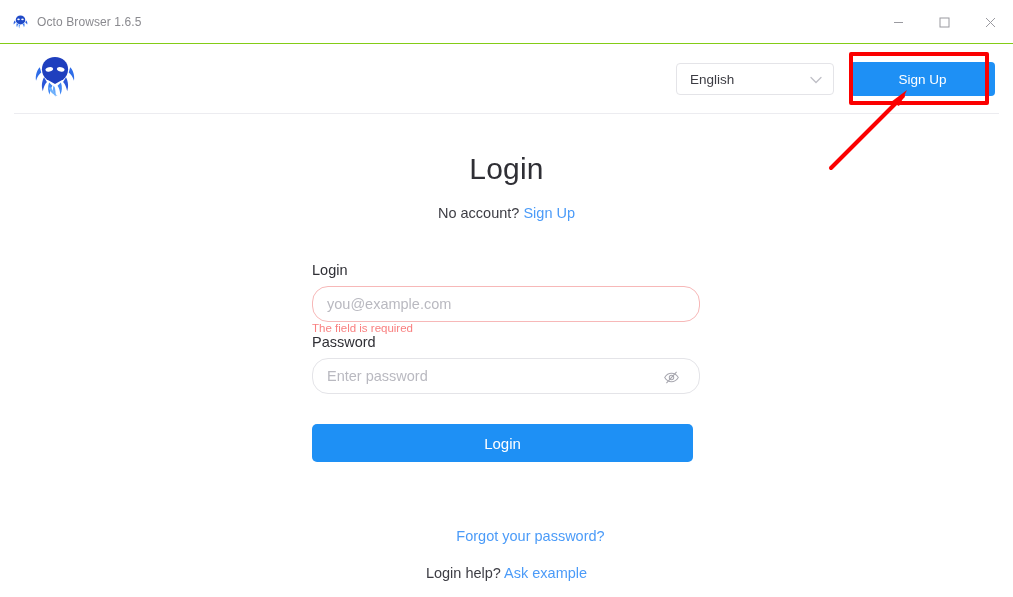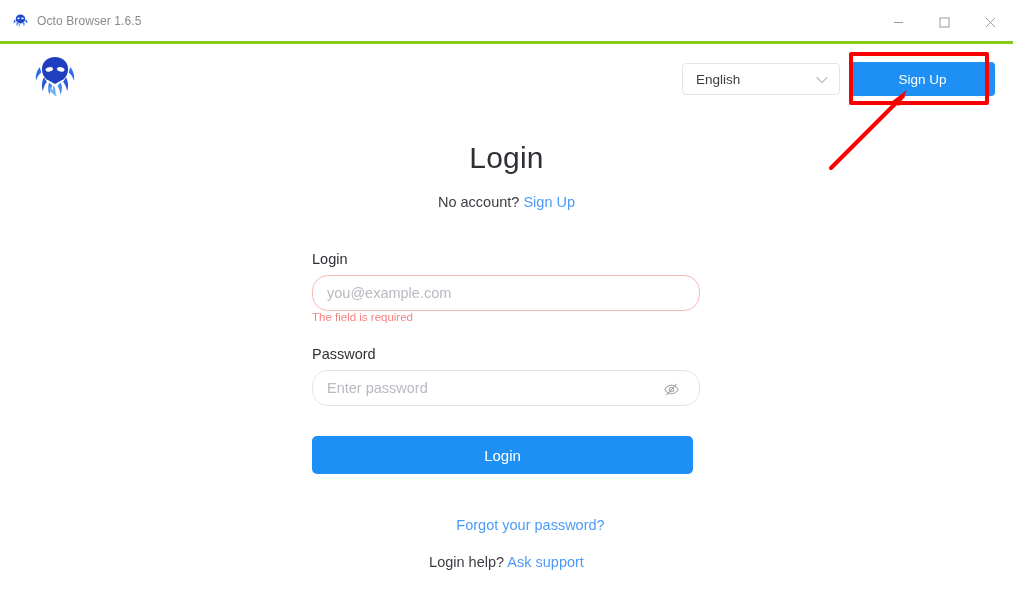--- a/index.html
+++ b/index.html
@@ -19,21 +19,21 @@
     background: #ffffff;
   }
 
   
   .titlebar {
     position: absolute;
     top: 0; left: 0;
     width: 1013px;
     height: 44px;
     background: #ffffff;
-    border-bottom: 3px solid #84cc16;
+    border-bottom: 1px solid #84cc16;
     display: flex;
     align-items: center;
   }
   .titlebar-left {
     display: flex;
     align-items: center;
     gap: 8px;
     padding-left: 12px;
   }
   .app-icon {
@@ -89,21 +89,21 @@
   }
   .logo-wrap svg { display: block; width: 54px; height: 54px; }
 
   .header-right {
     position: absolute;
     right: 18px;
     top: 0;
     height: 70px;
     display: flex;
     align-items: center;
-    gap: 10px;
+    gap: 16px;
   }
 
   .lang-select {
     width: 158px;
     height: 32px;
     border: 1px solid #e4e4e8;
     border-radius: 4px;
     background: #ffffff;
     display: flex;
     align-items: center;
@@ -153,21 +153,21 @@
     top: 88px;
     width: 120px;
     height: 90px;
     pointer-events: none;
     z-index: 41;
   }
 
   
   .main {
     position: absolute;
-    top: 103px; left: 0;
+    top: 114px; left: 0;
     width: 1013px;
     height: 483px;
     background: #ffffff;
   }
 
   .title {
     position: absolute;
     top: 38px;
     width: 1013px;
     text-align: center;
@@ -217,21 +217,21 @@
   }
   .inp::placeholder { color: #b9b9c0; }
   .inp.err { border-color: #f7b8b8; }
 
   .err-msg {
     font-size: 11.5px;
     color: #f98080;
     display: block;
   }
 
-  .field-pw { position: relative; margin-top: 23px; }
+  .field-pw { position: relative; }
   .eye-btn {
     position: absolute;
     right: 12px;
     top: 33px;
     width: 20px; height: 20px;
     display: flex;
     align-items: center;
     justify-content: center;
     color: #a8a8b0;
     background: none;
@@ -383,17 +383,17 @@
 
       <button class="btn-login">Login</button>
     </div>
 
     <div class="forgot">
       <a href="#" class="link-blue">Forgot your password?</a>
     </div>
 
     <div class="support">
       <span>Login help?</span>
-      <a href="#" class="link-blue">Ask support</a>
+      <a href="#" class="link-blue">Ask example</a>
     </div>
 
   </div>
 </div>
 
 </body></html>

